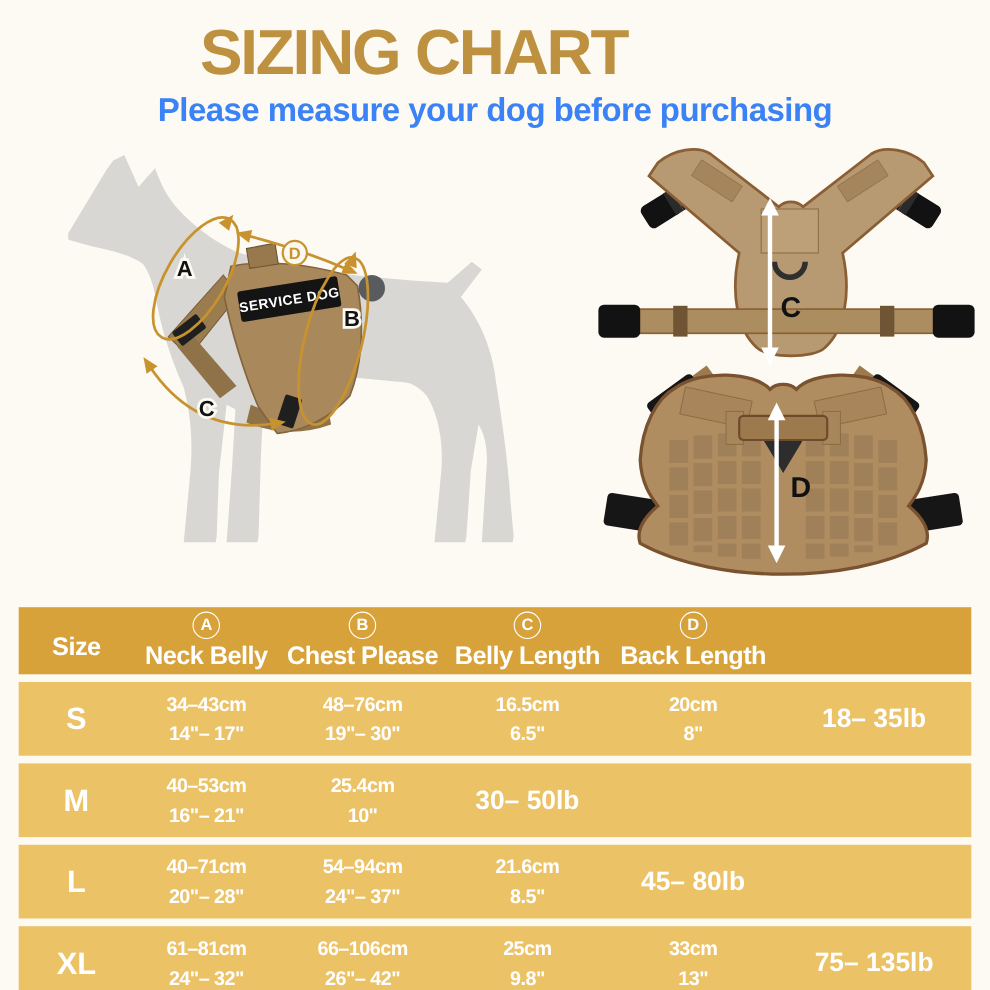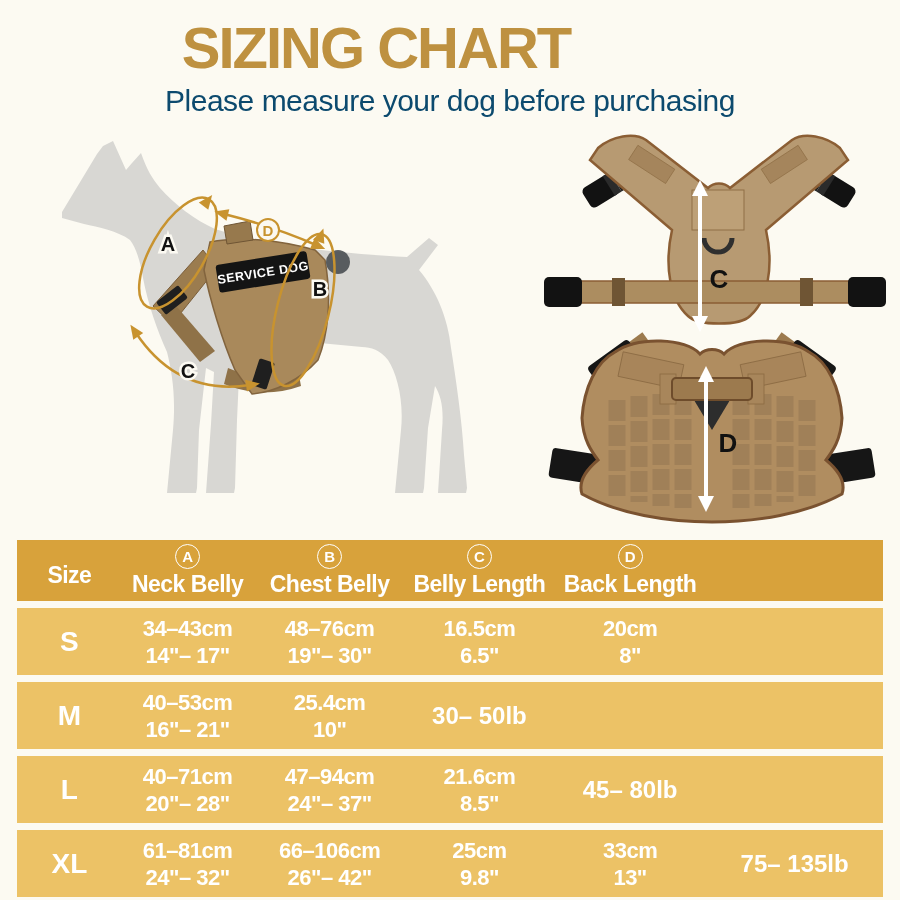--- a/index.html
+++ b/index.html
@@ -7,43 +7,43 @@
     width:900px;height:900px;position:relative;overflow:hidden;
     background:#FCFAF2;
     font-family:"Liberation Sans", sans-serif;
   }
   .page-title{
     position:absolute;top:14px;left:0;width:752px;text-align:center;
     font-size:58px;font-weight:700;letter-spacing:-2px;color:#BE9140;
   }
   .page-subtitle{
     position:absolute;top:84px;left:0;width:900px;text-align:center;
-    font-size:30px;font-weight:400;letter-spacing:-0.5px;color:#0c4a6e;
+    font-size:30px;font-weight:700;letter-spacing:-0.5px;color:#3b82f6;
   }
   .diagram-wrap{position:absolute;top:118px;left:0;width:900px;height:424px;}
   svg text{font-family:"Liberation Sans", sans-serif;}
   .measure-letter{font-size:20px;font-weight:700;fill:#111;paint-order:stroke;stroke:#FCFAF2;stroke-width:5px;}
   .badge-letter{font-size:15px;font-weight:700;fill:#C8932F;}
   .patch-text{font-size:12.5px;font-weight:700;fill:#fff;letter-spacing:.5px;}
   .product-letter{font-size:26px;font-weight:700;fill:#111;}
   
   .size-table{position:absolute;left:17px;top:540px;width:866px;}
-  .t-grid{display:grid;grid-template-columns:12.1% 15.2% 17.6% 17% 17.8% 20.2%;}
+  .t-grid{display:grid;grid-template-columns:12.1% 15.2% 17.6% 17% 17.8% 20.2%;margin-top:12px;}
   .t-head{height:61px;background:#D8A23B;color:#fff;}
   .th{display:flex;flex-direction:column;align-items:center;justify-content:center;line-height:1.05;}
   .th .col-label{font-size:23px;font-weight:700;letter-spacing:-0.5px;}
   .th.no-badge-size .col-label{margin-top:10px;}
   .badge{
     width:23px;height:23px;border:1.6px solid #fff;border-radius:50%;
     display:flex;align-items:center;justify-content:center;
     font-size:15px;font-weight:700;margin-bottom:3px;color:#fff;
   }
   .t-row{height:67px;background:#ECC266;color:#fff;margin-top:7px;align-items:center;text-align:center;}
   .size-cell{font-size:28px;font-weight:700;}
-  .cell{font-size:22px;font-weight:700;line-height:27px;letter-spacing:-0.5px;}
+  .cell{font-size:18px;font-weight:700;line-height:27px;letter-spacing:-0.5px;}
   .cell span{display:block;}
   .weight-cell{font-size:24px;font-weight:700;}
 </style>
 </head>
 <body>
 
 <div class="page-title">SIZING CHART</div>
 <div class="page-subtitle">Please measure your dog before purchasing</div>
 
 <div class="diagram-wrap">
@@ -193,21 +193,21 @@
   <div class="t-grid t-head">
     <div class="th no-badge-size">
       <span class="col-label">Size</span>
     </div>
     <div class="th">
       <span class="badge">A</span>
       <span class="col-label">Neck Belly</span>
     </div>
     <div class="th">
       <span class="badge">B</span>
-      <span class="col-label">Chest Belly</span>
+      <span class="col-label">Chest Please</span>
     </div>
     <div class="th">
       <span class="badge">C</span>
       <span class="col-label">Belly Length</span>
     </div>
     <div class="th">
       <span class="badge">D</span>
       <span class="col-label">Back Length</span>
     </div>
   </div>
@@ -223,20 +223,21 @@
       <span>19"– 30"</span>
     </div>
     <div class="cell">
       <span>16.5cm</span>
       <span>6.5"</span>
     </div>
     <div class="cell">
       <span>20cm</span>
       <span>8"</span>
     </div>
+    <div class="weight-cell">18– 35lb</div>
   </div>
 
   <div class="t-grid t-row">
     <div class="size-cell">M</div>
     <div class="cell">
       <span>40–53cm</span>
       <span>16"– 21"</span>
     </div>
     <div class="cell">
       <span>25.4cm</span>
@@ -245,21 +246,21 @@
     <div class="weight-cell">30– 50lb</div>
   </div>
 
   <div class="t-grid t-row">
     <div class="size-cell">L</div>
     <div class="cell">
       <span>40–71cm</span>
       <span>20"– 28"</span>
     </div>
     <div class="cell">
-      <span>47–94cm</span>
+      <span>54–94cm</span>
       <span>24"– 37"</span>
     </div>
     <div class="cell">
       <span>21.6cm</span>
       <span>8.5"</span>
     </div>
     <div class="weight-cell">45– 80lb</div>
   </div>
 
   <div class="t-grid t-row">

